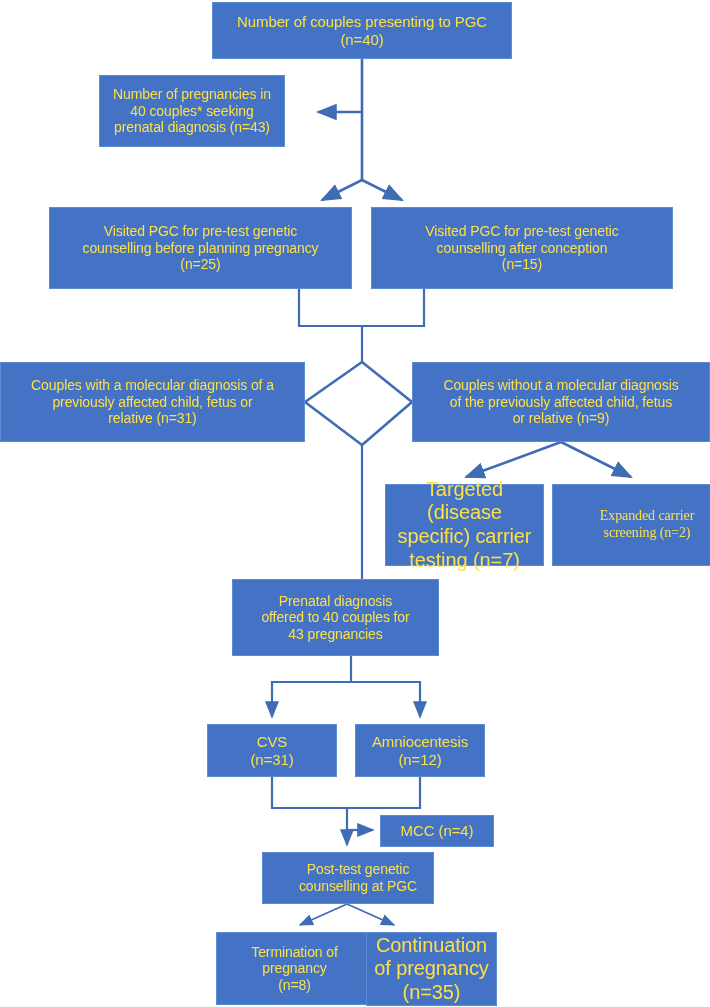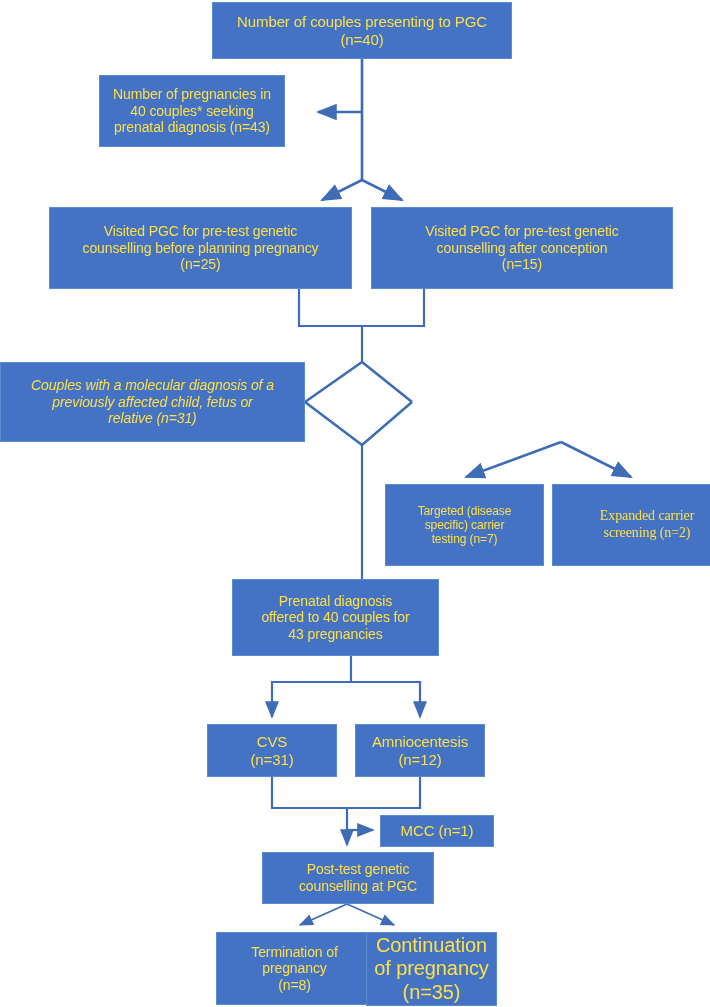--- a/index.html
+++ b/index.html
@@ -104,47 +104,50 @@
   </div>
 
   <div class="node" style="left:49px;top:207px;width:303px;height:82px;font-size:14px;">
     <span>Visited PGC for pre-test genetic<br>counselling before planning pregnancy<br>(n=25)</span>
   </div>
 
   <div class="node" style="left:371px;top:207px;width:302px;height:82px;font-size:14px;">
     <span>Visited PGC for pre-test genetic<br>counselling after conception<br>(n=15)</span>
   </div>
 
-  <div class="node" style="left:0px;top:362px;width:305px;height:80px;font-size:14px;font-style:italic;">
+  <div class="node" style="left:0px;top:362px;width:305px;height:80px;font-size:14px;">
     <span>Couples with a molecular diagnosis of a<br>previously affected child, fetus  or<br>relative (n=31)</span>
   </div>
 
+  <div class="node" style="left:412px;top:362px;width:298px;height:80px;font-size:14px;">
+    <span>Couples without a molecular diagnosis<br>of the previously affected child, fetus<br>or relative (n=9)</span>
+  </div>
 
-  <div class="node" style="left:385px;top:484px;width:159px;height:82px;font-size:12px;">
+  <div class="node" style="left:385px;top:484px;width:159px;height:82px;font-size:20px;">
     <span>Targeted (disease<br>specific) carrier<br>testing (n=7)</span>
   </div>
 
   <div class="node" style="left:552px;top:484px;width:190px;height:82px;font-size:14px;font-family:Liberation Serif, serif;">
     <span>Expanded carrier<br>screening (n=2)</span>
   </div>
 
   <div class="node" style="left:232px;top:579px;width:207px;height:77px;font-size:14px;">
     <span>Prenatal diagnosis<br>offered to 40 couples for<br>43 pregnancies</span>
   </div>
 
   <div class="node" style="left:207px;top:724px;width:130px;height:53px;font-size:15px;">
     <span>CVS<br>(n=31)</span>
   </div>
 
   <div class="node" style="left:355px;top:724px;width:130px;height:53px;font-size:15px;">
     <span>Amniocentesis<br>(n=12)</span>
   </div>
 
   <div class="node" style="left:380px;top:815px;width:114px;height:32px;font-size:15px;">
-    <span>MCC (n=1)</span>
+    <span>MCC (n=4)</span>
   </div>
 
   <div class="node" style="left:262px;top:852px;width:172px;height:52px;font-size:14px;padding-left:24px;">
     <span>Post-test genetic<br>counselling at PGC</span>
   </div>
 
   <div class="node" style="left:216px;top:932px;width:157px;height:73px;font-size:14px;">
     <span>Termination of<br>pregnancy<br>(n=8)</span>
   </div>
 

